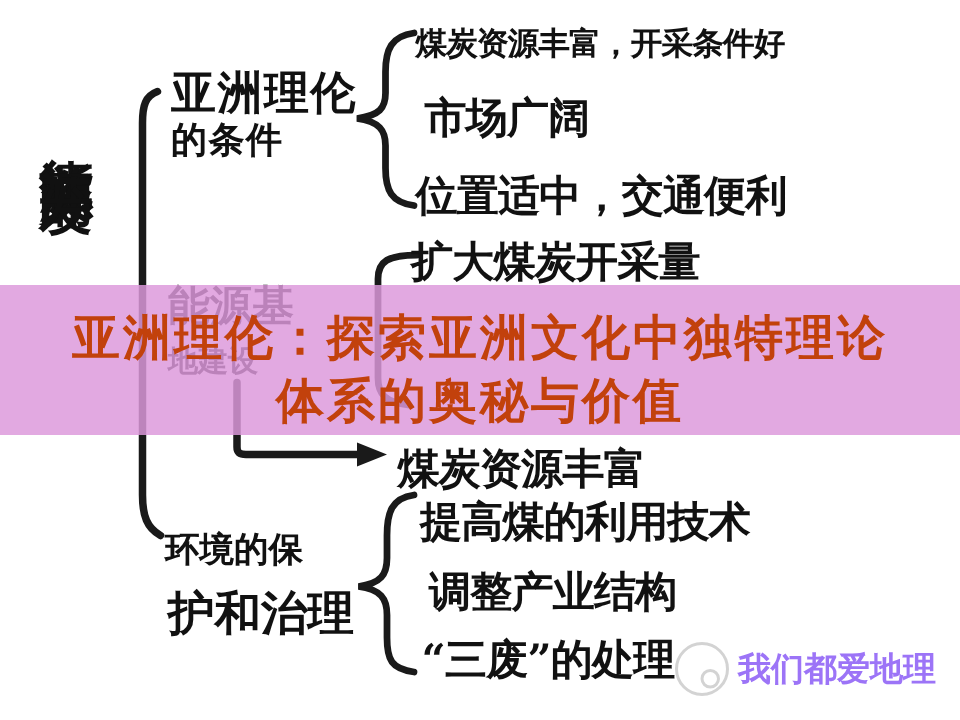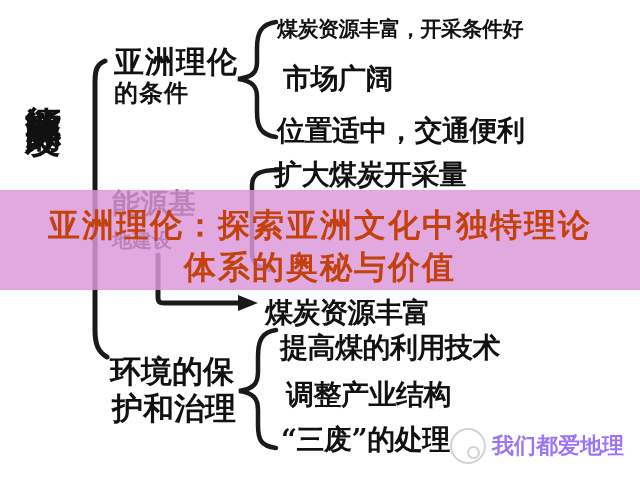--- a/index.html
+++ b/index.html
@@ -25,21 +25,21 @@
   .b1i0{left:277px;top:15px;}
   .b1i1{left:283px;top:60px;}
   .b1i2{left:277px;top:112px;}
   
   .b2i0{left:274px;top:156px;}
   .b2l1{left:112px;top:185px;font-size:28px;}
   .b2l2{left:112px;top:227px;font-size:20px;}
   .b2i1{left:276px;top:252px;font-size:29px;}
   .b2arrow-target{left:265px;top:294px;}
   
-  .b3l1{left:110px;top:351px;font-size:31px;}
+  .b3l1{left:110px;top:351px;font-size:23px;}
   .b3l2{left:112px;top:388px;font-size:31px;}
   .b3i0{left:280px;top:329px;}
   .b3i1{left:286px;top:376px;}
   .b3i2{left:281px;top:421px;}
   
   .overlay-band{
     position:absolute;left:0;top:190px;width:640px;height:100px;
     background:rgba(221,152,219,0.84);z-index:5;
     display:flex;flex-direction:column;align-items:center;
     padding-top:14px;box-sizing:border-box;

